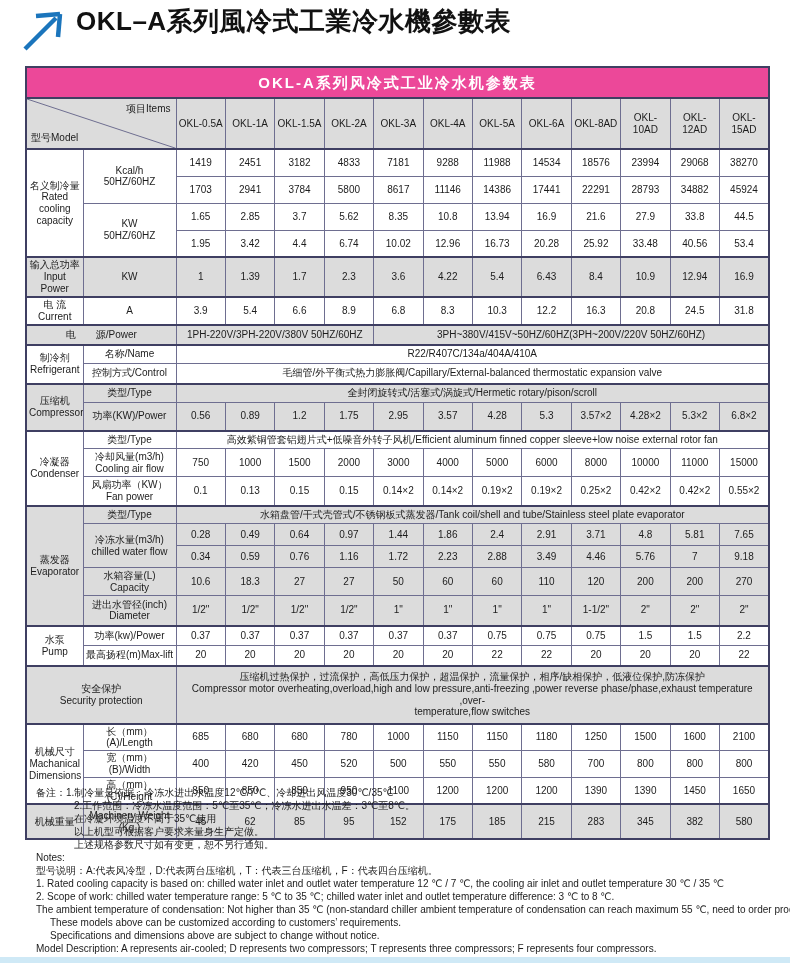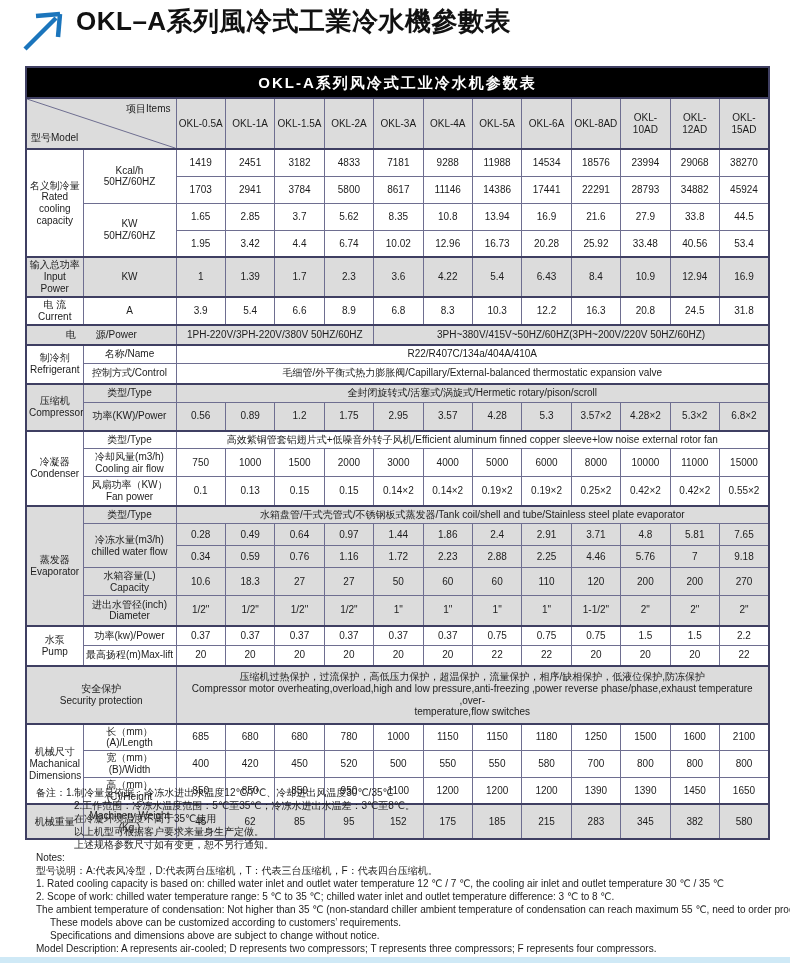--- a/index.html
+++ b/index.html
@@ -20,21 +20,21 @@
     border-collapse:collapse;table-layout:fixed;
     border:2px solid #3f3f62;
   }
   table.spec td{
     border:1px solid #6e6e90;
     text-align:center;vertical-align:middle;
     font-size:10px;line-height:1.18;padding:1px 2px;
     white-space:pre-line;overflow:hidden;
   }
   tr.banner-row td{
-    background:#000000;color:#ffffff;font-size:15px;font-weight:600;
+    background:#ec4899;color:#ffffff;font-size:15px;font-weight:600;
     letter-spacing:2px;border:1px solid #3f3f62;height:27px;
   }
   tr.shade td{background:#dcdcdc;}
   tr.sec td{border-top:2px solid #3f3f62;}
   td.model{font-size:10px;}
   td.cat{font-size:10px;}
   td.item{font-size:9.5px;}
   td.val{font-size:10px;}
   td.full{font-size:10px;}
   td.left{text-align:left;padding:2px 6px;}
@@ -304,21 +304,21 @@
         <td class="val">7.65</td>
       </tr>
       <tr class="shade" style="height: 22px;">
         <td class="val">0.34</td>
         <td class="val">0.59</td>
         <td class="val">0.76</td>
         <td class="val">1.16</td>
         <td class="val">1.72</td>
         <td class="val">2.23</td>
         <td class="val">2.88</td>
-        <td class="val">2.25</td>
+        <td class="val">3.49</td>
         <td class="val">4.46</td>
         <td class="val">5.76</td>
         <td class="val">7</td>
         <td class="val">9.18</td>
       </tr>
       <tr class="shade" style="height: 28px;">
         <td class="item">水箱容量(L)
 Capacity</td>
         <td class="val">10.6</td>
         <td class="val">18.3</td>

